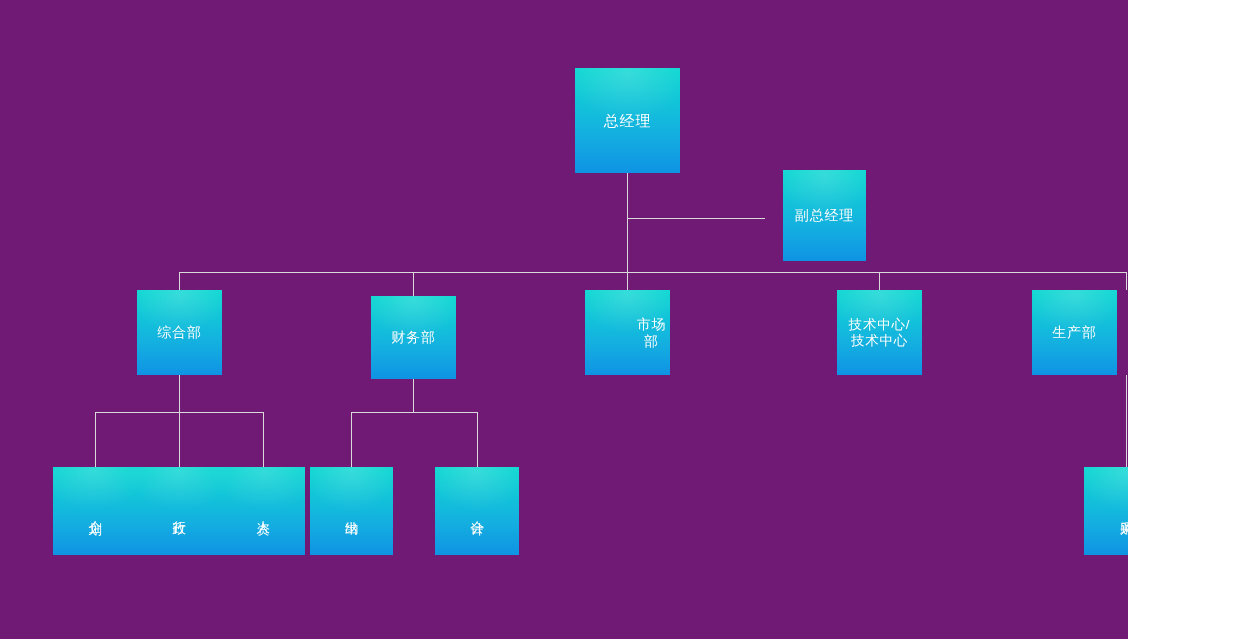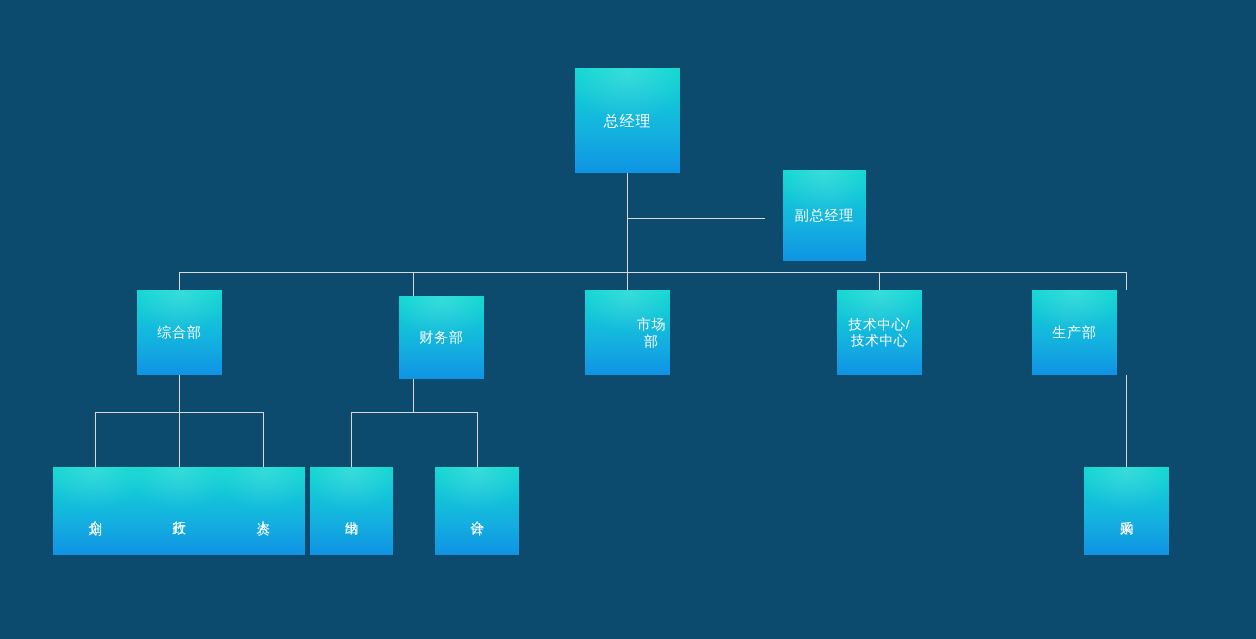--- a/index.html
+++ b/index.html
@@ -6,23 +6,23 @@
   html, body {
     margin: 0;
     padding: 0;
     background: #ffffff;
   }
   body {
     font-family: "Liberation Sans", "DejaVu Sans", sans-serif;
   }
   #org-chart {
     position: relative;
-    width: 1256px;
+    width: 1128px;
     height: 639px;
-    background: #0c4a6e;
+    background: #701a75;
     overflow: hidden;
   }
 
   
   .conn {
     position: absolute;
     background: #d9d9d9;
     pointer-events: none;
   }
   .conn.v { width: 1px; }
@@ -125,21 +125,21 @@
   </div>
 
   <div class="node horiz size-md" style="left:783px; top:170px; width:83px; height:91px;">
     <span class="label">副总经理</span>
   </div>
 
   <div class="node horiz size-md" style="left:137px; top:290px; width:85px; height:85px;">
     <span class="label">综合部</span>
   </div>
 
-  <div class="node horiz size-md" style="left:371px; top:296px; width:85px; height:83px;margin-left:28px;">
+  <div class="node horiz size-md" style="left:371px; top:296px; width:85px; height:83px;">
     <span class="label">财务部</span>
   </div>
 
   <div class="node horiz size-md" style="left:585px; top:290px; width:85px; height:85px;padding-left:48px;">
     <span class="label">市场部</span>
   </div>
 
   <div class="node horiz size-sm" style="left:837px; top:290px; width:85px; height:85px;">
     <span class="label"><span>技术中心/</span><br><span>技术中心</span></span>
   </div>

